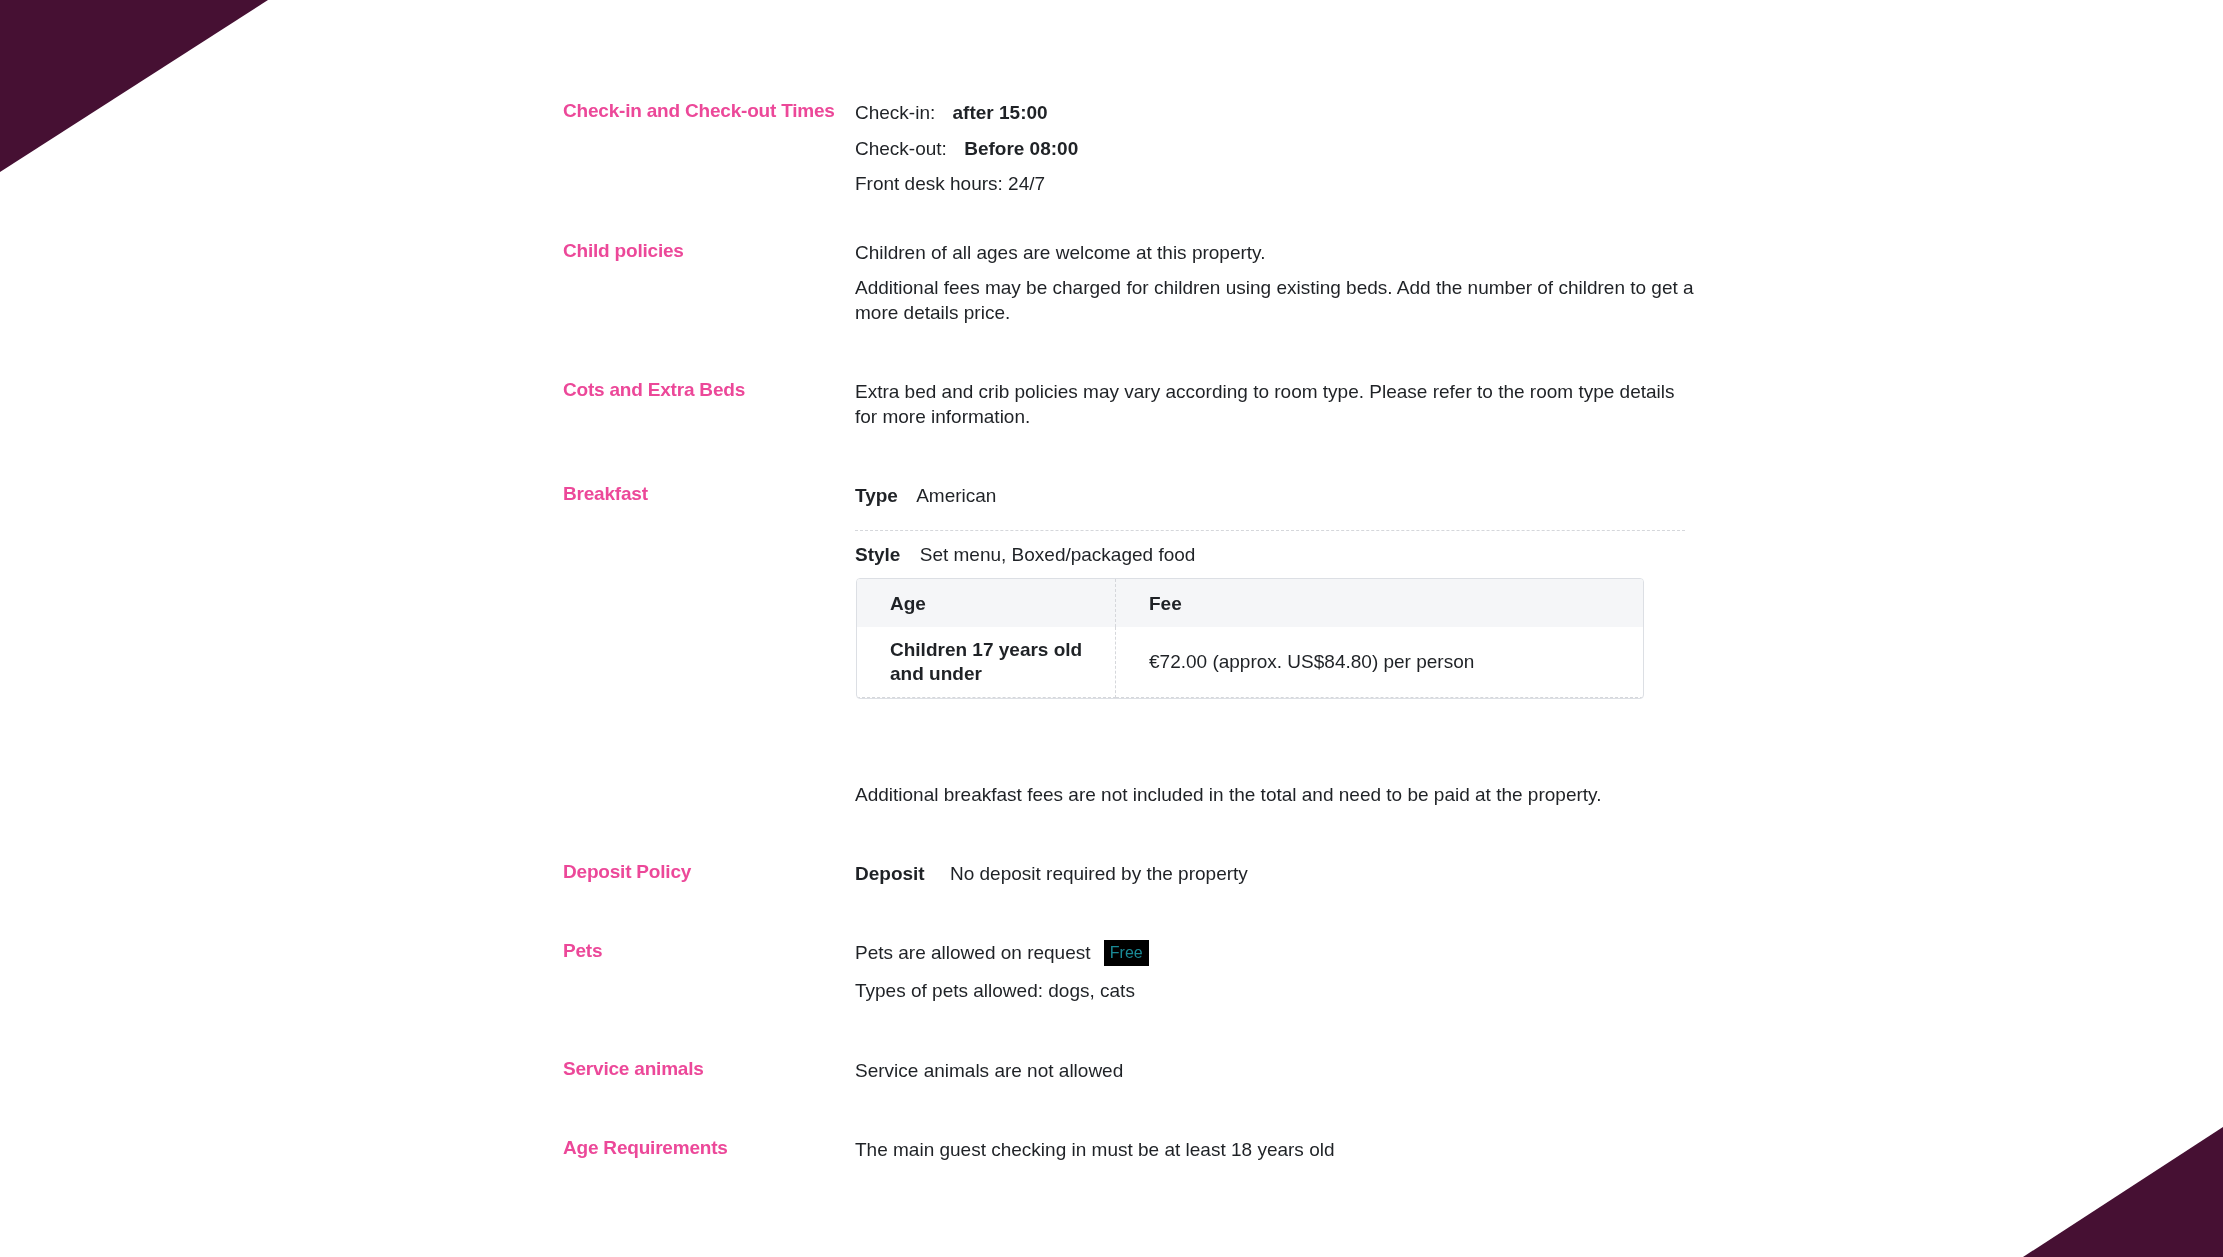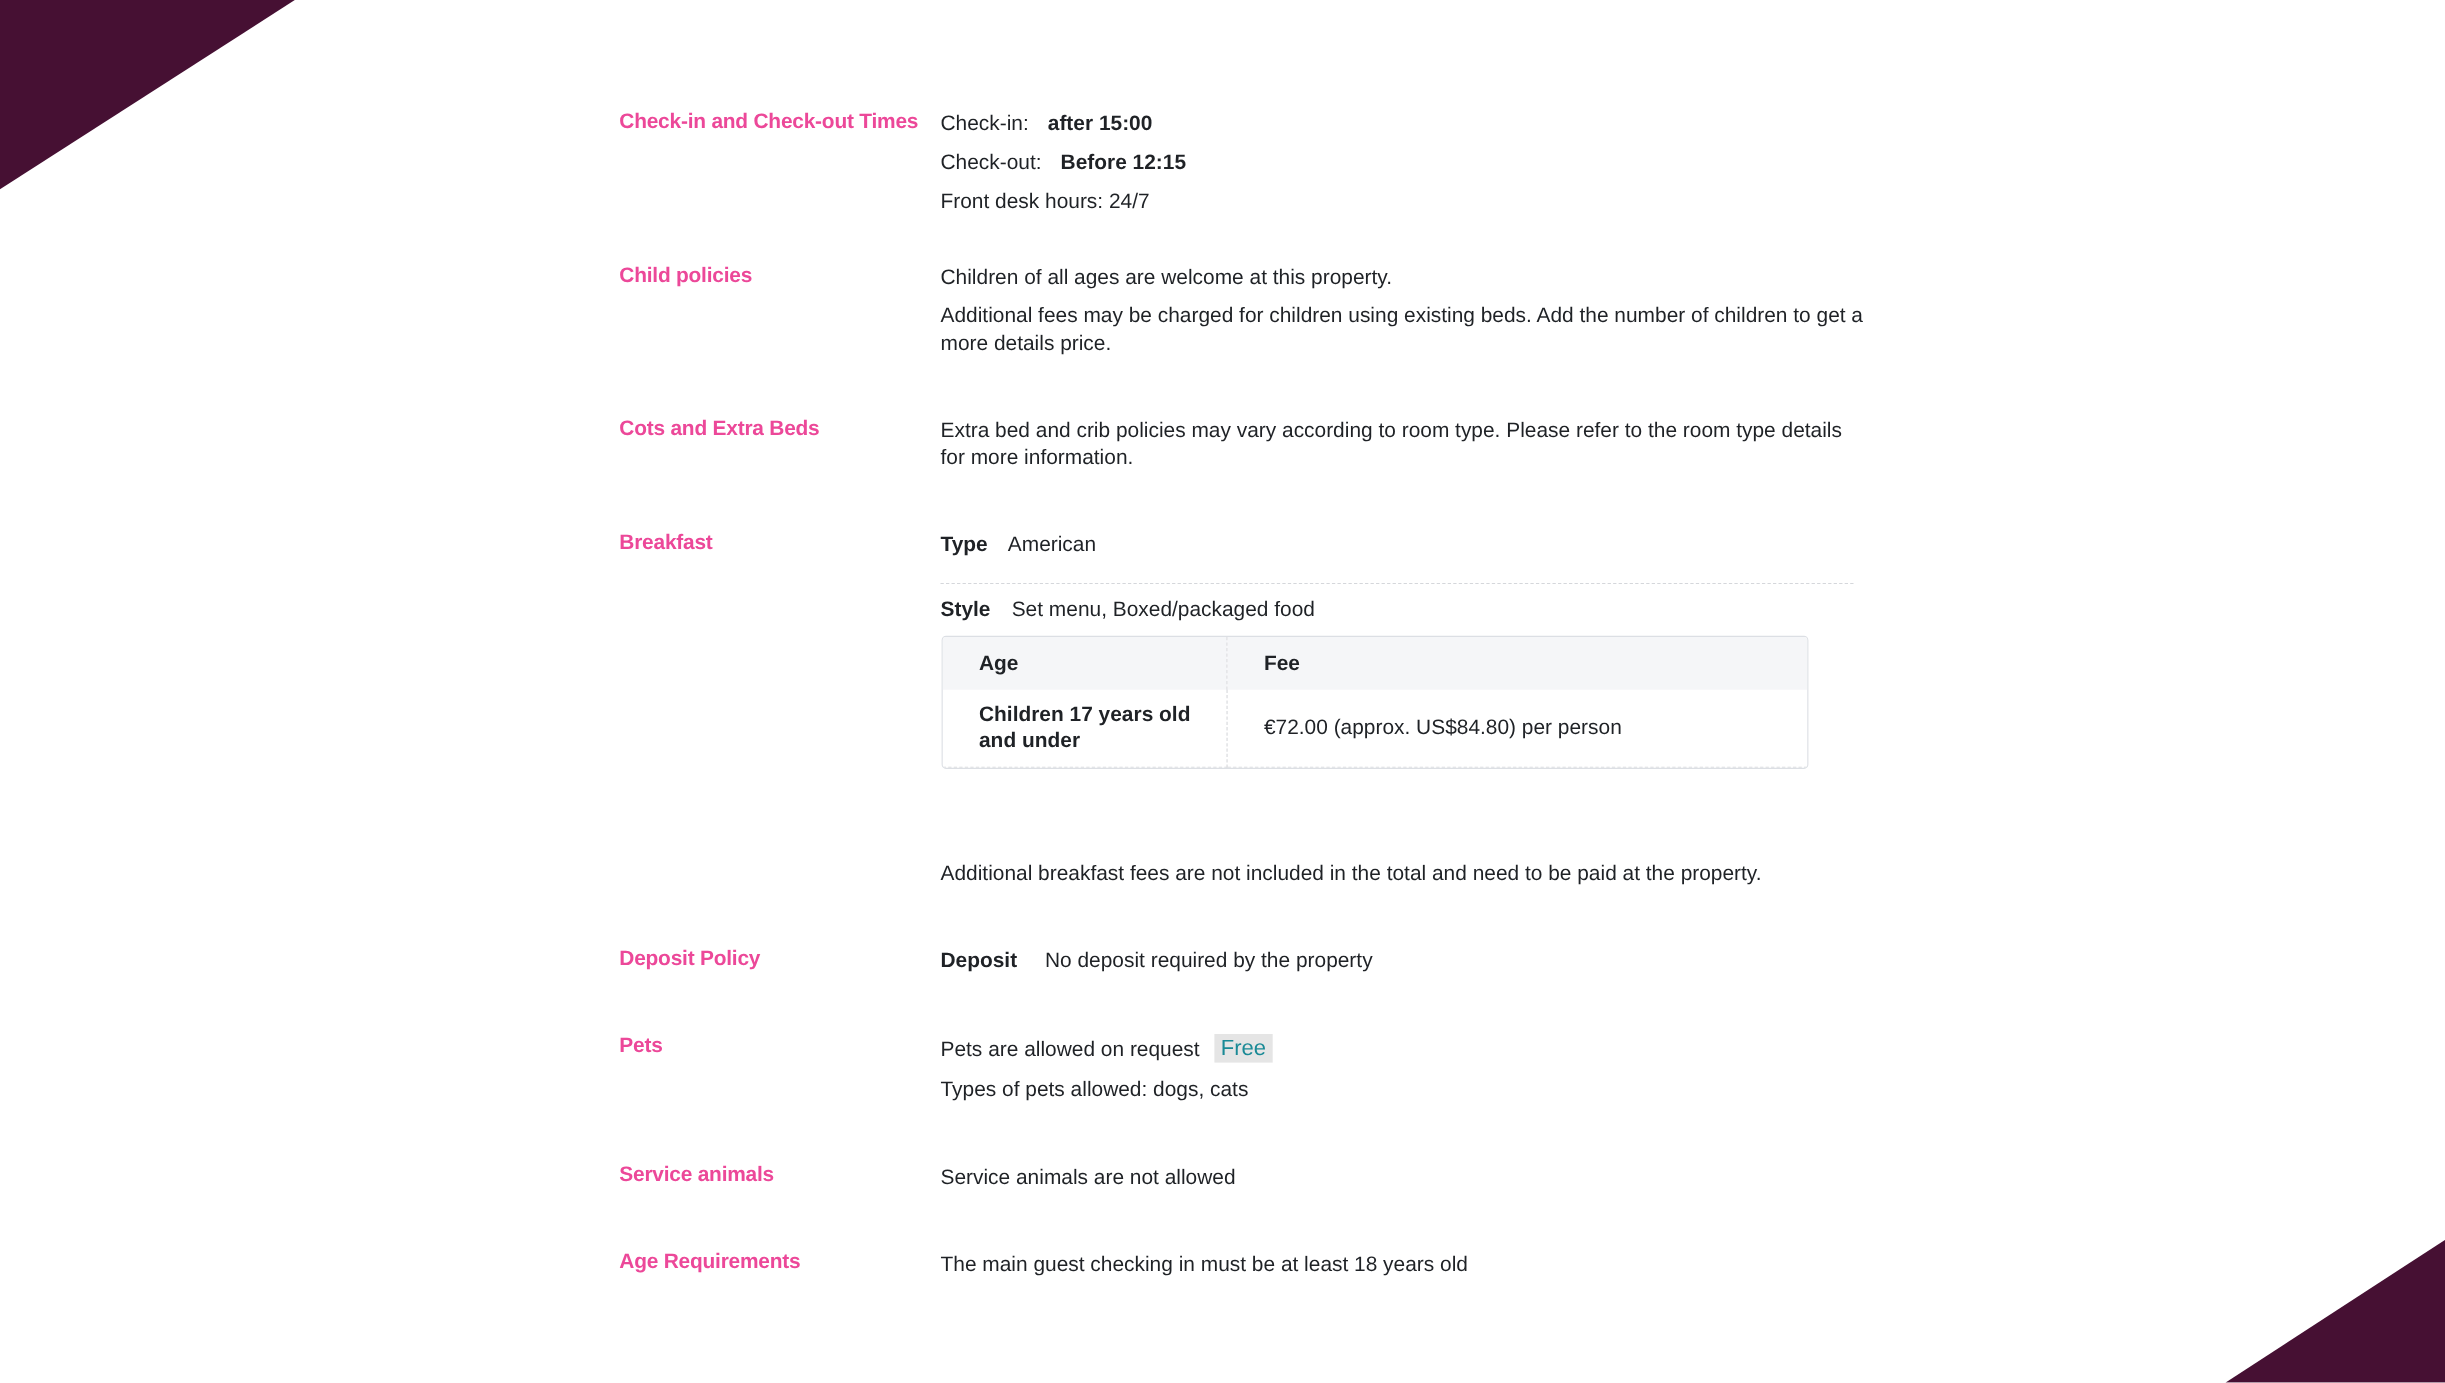--- a/index.html
+++ b/index.html
@@ -36,21 +36,21 @@
   .fee-table th {
     background: #f5f6f8; text-align: left; font-weight: bold; height: 48px;
     padding: 0 0 0 33px; color: #1f2226;
   }
   .fee-table td { padding: 0 20px 0 33px; line-height: 24px; vertical-align: middle; }
   .fee-table .c1 { width: 205px; border-right: 1px dashed #d5d7db; font-weight: bold; }
   .fee-table tr.r1 td { height: 70px; border-bottom: 1px dashed #d5d7db; }
   .fee-table tr.r2 td { height: 71px; }
 
   .badge {
-    display: inline-block; background: #e5e5e5; color: #1a8a96; font-size: 20px;
+    display: inline-block; background: #000000; color: #1a8a96; font-size: 16px;
     padding: 1px 6px; margin-left: 8px; line-height: 24px; vertical-align: 1px;
   }
 </style>
 </head>
 <body>
 
 <svg class="corner corner-tl" width="270" height="175" viewBox="0 0 270 175">
   <polygon points="0,0 268,0 0,172" fill="#461033"></polygon>
 </svg>
 <svg class="corner corner-br" width="200" height="130" viewBox="0 0 200 130">
@@ -61,21 +61,21 @@
 
   <div class="section" style="top:100px;">
     <div class="sec-label">Check-in and Check-out Times</div>
     <div class="sec-body">
       <div class="line" style="top:0;">
         <span>Check-in:</span>
         <span class="b" style="margin-left:12px;">after 15:00</span>
       </div>
       <div class="line" style="top:36px;">
         <span>Check-out:</span>
-        <span class="b" style="margin-left:12px;">Before 12:15</span>
+        <span class="b" style="margin-left:12px;">Before 08:00</span>
       </div>
       <div class="line" style="top:71px;">Front desk hours: 24/7</div>
     </div>
   </div>
 
   <div class="section" style="top:240px;">
     <div class="sec-label">Child policies</div>
     <div class="sec-body">
       <div class="para" style="top:0;">Children of all ages are welcome at this property.</div>
       <div class="para" style="top:35px;">Additional fees may be charged for children using existing beds. Add the number of children to get a more details price.</div>

